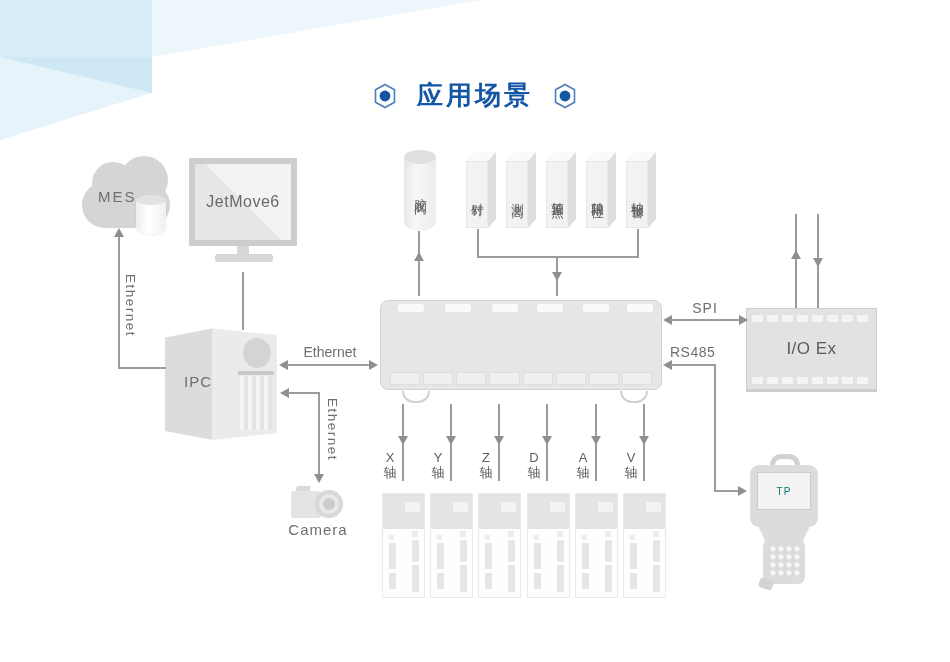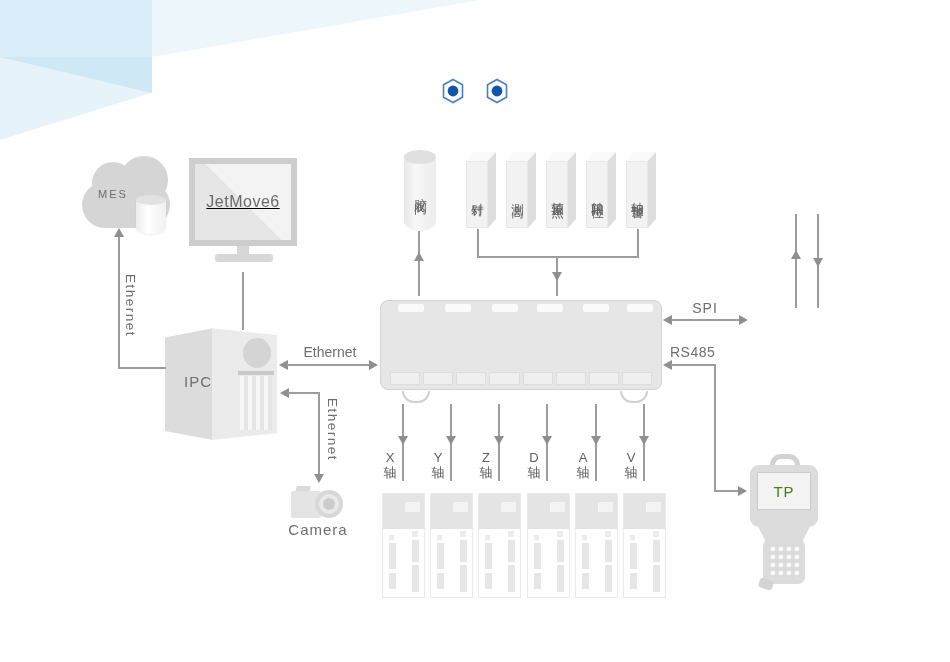--- a/index.html
+++ b/index.html
@@ -35,32 +35,32 @@
   .arr.right { border-width:5px 0 5px 9px; border-color:transparent transparent transparent #8f8f8f; }
   .lbl { position:absolute; color:#6e6e6e; font-size:14px; }
   .lbl.center { text-align:center; }
   .vtext { position:absolute; writing-mode:vertical-rl; color:#6e6e6e; font-size:13.5px; letter-spacing:1.5px; }
 
   
   .mes { left:80px; top:156px; width:92px; height:80px; }
   .cloud-main { position:absolute; left:2px; top:26px; width:88px; height:46px; background:#d5d5d5; border-radius:23px; }
   .cloud-c1 { position:absolute; left:12px; top:6px; width:42px; height:42px; border-radius:50%; background:#d5d5d5; }
   .cloud-c2 { position:absolute; left:40px; top:0; width:48px; height:48px; border-radius:50%; background:#d5d5d5; }
-  .mes-label { position:absolute; left:18px; top:32px; font-size:11px; color:#6e6e6e; letter-spacing:2px; }
+  .mes-label { position:absolute; left:18px; top:32px; font-size:15px; color:#6e6e6e; letter-spacing:2px; }
   .db { position:absolute; left:56px; top:40px; width:30px; height:38px;
         background:linear-gradient(90deg,#ededed,#ffffff 40%,#f0f0f0);
         border-radius:15px/7px; box-shadow:0 1px 2px rgba(0,0,0,.08); }
   .db::before { content:''; position:absolute; left:0; top:-1px; width:30px; height:10px;
                 border-radius:50%; background:#e2e2e2; }
 
   
   .monitor { left:189px; top:158px; width:108px; height:102px; }
   .mon-frame { position:absolute; left:0; top:0; width:96px; height:76px; border:6px solid #cdcdcd;
                background:linear-gradient(45deg,#e6e6e6 50%,#f3f3f3 50.2%);
-               display:flex; align-items:center; justify-content:center;text-decoration:underline; }
+               display:flex; align-items:center; justify-content:center; }
   .mon-label { font-size:16px; color:#6a6a6a; letter-spacing:.5px; }
   .mon-neck { position:absolute; left:48px; top:88px; width:12px; height:9px; background:#d7d7d7; }
   .mon-base { position:absolute; left:26px; top:96px; width:58px; height:8px; background:#d7d7d7; border-radius:3px; }
 
   
   .ipc { left:165px; top:326px; width:112px; height:114px;padding-left:16px; }
   .ipc-left  { position:absolute; left:0; top:0; width:48px; height:114px; background:#dcdcdc;
                clip-path:polygon(0 10%,100% 2%,100% 100%,0 92%); }
   .ipc-right { position:absolute; left:47px; top:0; width:65px; height:114px; background:#ebebeb;
                clip-path:polygon(0 2%,100% 8%,100% 94%,0 100%); }
@@ -134,21 +134,21 @@
                 font-size:17px; color:#5a5a5a; letter-spacing:.5px; }
 
   
   .tp { left:750px; top:452px; width:70px; height:140px; }
   .tp-handle { position:absolute; left:20px; top:2px; width:30px; height:22px;
                border:5px solid #d2d2d2; border-radius:12px; box-sizing:border-box; }
   .tp-head { position:absolute; left:0; top:13px; width:68px; height:62px; background:#dcdcdc; border-radius:9px; }
   .tp-screen { position:absolute; left:7px; top:20px; width:54px; height:38px; background:#f3f3f3;
                border:1px solid #cccccc; box-sizing:border-box;
                display:flex; align-items:center; justify-content:center; }
-  .tp-label { font-size:15px; color:#4d7c0f; letter-spacing:1px; }
+  .tp-label { font-size:10px; color:#0f766e; letter-spacing:1px; }
   .tp-neck { position:absolute; left:8px; top:74px; width:52px; height:15px; background:#dcdcdc;
              clip-path:polygon(0 0,100% 0,86% 100%,14% 100%); }
   .tp-keypad { position:absolute; left:13px; top:87px; width:42px; height:45px; background:#dcdcdc; border-radius:7px; }
   .tp-dots { position:absolute; inset:5px; background-image:radial-gradient(#f8f8f8 2.2px,transparent 2.7px);
              background-size:8px 8px; background-position:1px 1px; }
   .tp-foot { position:absolute; left:9px; top:127px; width:14px; height:10px; background:#d4d4d4;
              border-radius:3px; transform:rotate(18deg); }
 
   
   .axis-label { position:absolute; top:450px; width:18px; text-align:center;
@@ -181,20 +181,21 @@
     <div class="d-low"></div>
     <div class="d-mid"></div>
     <div class="d-main"></div>
   </div>
 
   <div class="title-row">
     <svg class="hex-icon" viewBox="0 0 24 26">
       <polygon points="12,1.5 21.5,6.8 21.5,19.2 12,24.5 2.5,19.2 2.5,6.8" fill="none" stroke="#4a7fc0" stroke-width="1.6"></polygon>
       <circle cx="12" cy="13" r="5.4" fill="#1356a6"></circle>
     </svg>
+    <span class="title-text">应用场景</span>
     <svg class="hex-icon" viewBox="0 0 24 26">
       <polygon points="12,1.5 21.5,6.8 21.5,19.2 12,24.5 2.5,19.2 2.5,6.8" fill="none" stroke="#4a7fc0" stroke-width="1.6"></polygon>
       <circle cx="12" cy="13" r="5.4" fill="#1356a6"></circle>
     </svg>
   </div>
 
   <div class="abs mes">
     <div class="cloud-c1"></div>
     <div class="cloud-c2"></div>
     <div class="cloud-main"></div>
@@ -286,20 +287,43 @@
   </div>
   <div class="sbox" style="left:626px">
     <div class="sbox-top"></div>
     <div class="sbox-side"></div>
     <div class="sbox-front">
       <span class="sbox-text">轴报警</span>
     </div>
   </div>
 
 
+  <div class="abs ioex">
+    <div class="ioex-row top">
+      <div class="ioex-dash"></div>
+        <div class="ioex-dash"></div>
+        <div class="ioex-dash"></div>
+        <div class="ioex-dash"></div>
+        <div class="ioex-dash"></div>
+        <div class="ioex-dash"></div>
+        <div class="ioex-dash"></div>
+        <div class="ioex-dash"></div>
+    </div>
+    <div class="ioex-label">I/O Ex</div>
+    <div class="ioex-row bot">
+      <div class="ioex-dash"></div>
+        <div class="ioex-dash"></div>
+        <div class="ioex-dash"></div>
+        <div class="ioex-dash"></div>
+        <div class="ioex-dash"></div>
+        <div class="ioex-dash"></div>
+        <div class="ioex-dash"></div>
+        <div class="ioex-dash"></div>
+    </div>
+  </div>
 
   <div class="abs tp">
     <div class="tp-handle"></div>
     <div class="tp-head"></div>
     <div class="tp-screen">
       <span class="tp-label">TP</span>
     </div>
     <div class="tp-neck"></div>
     <div class="tp-keypad">
       <div class="tp-dots"></div>

